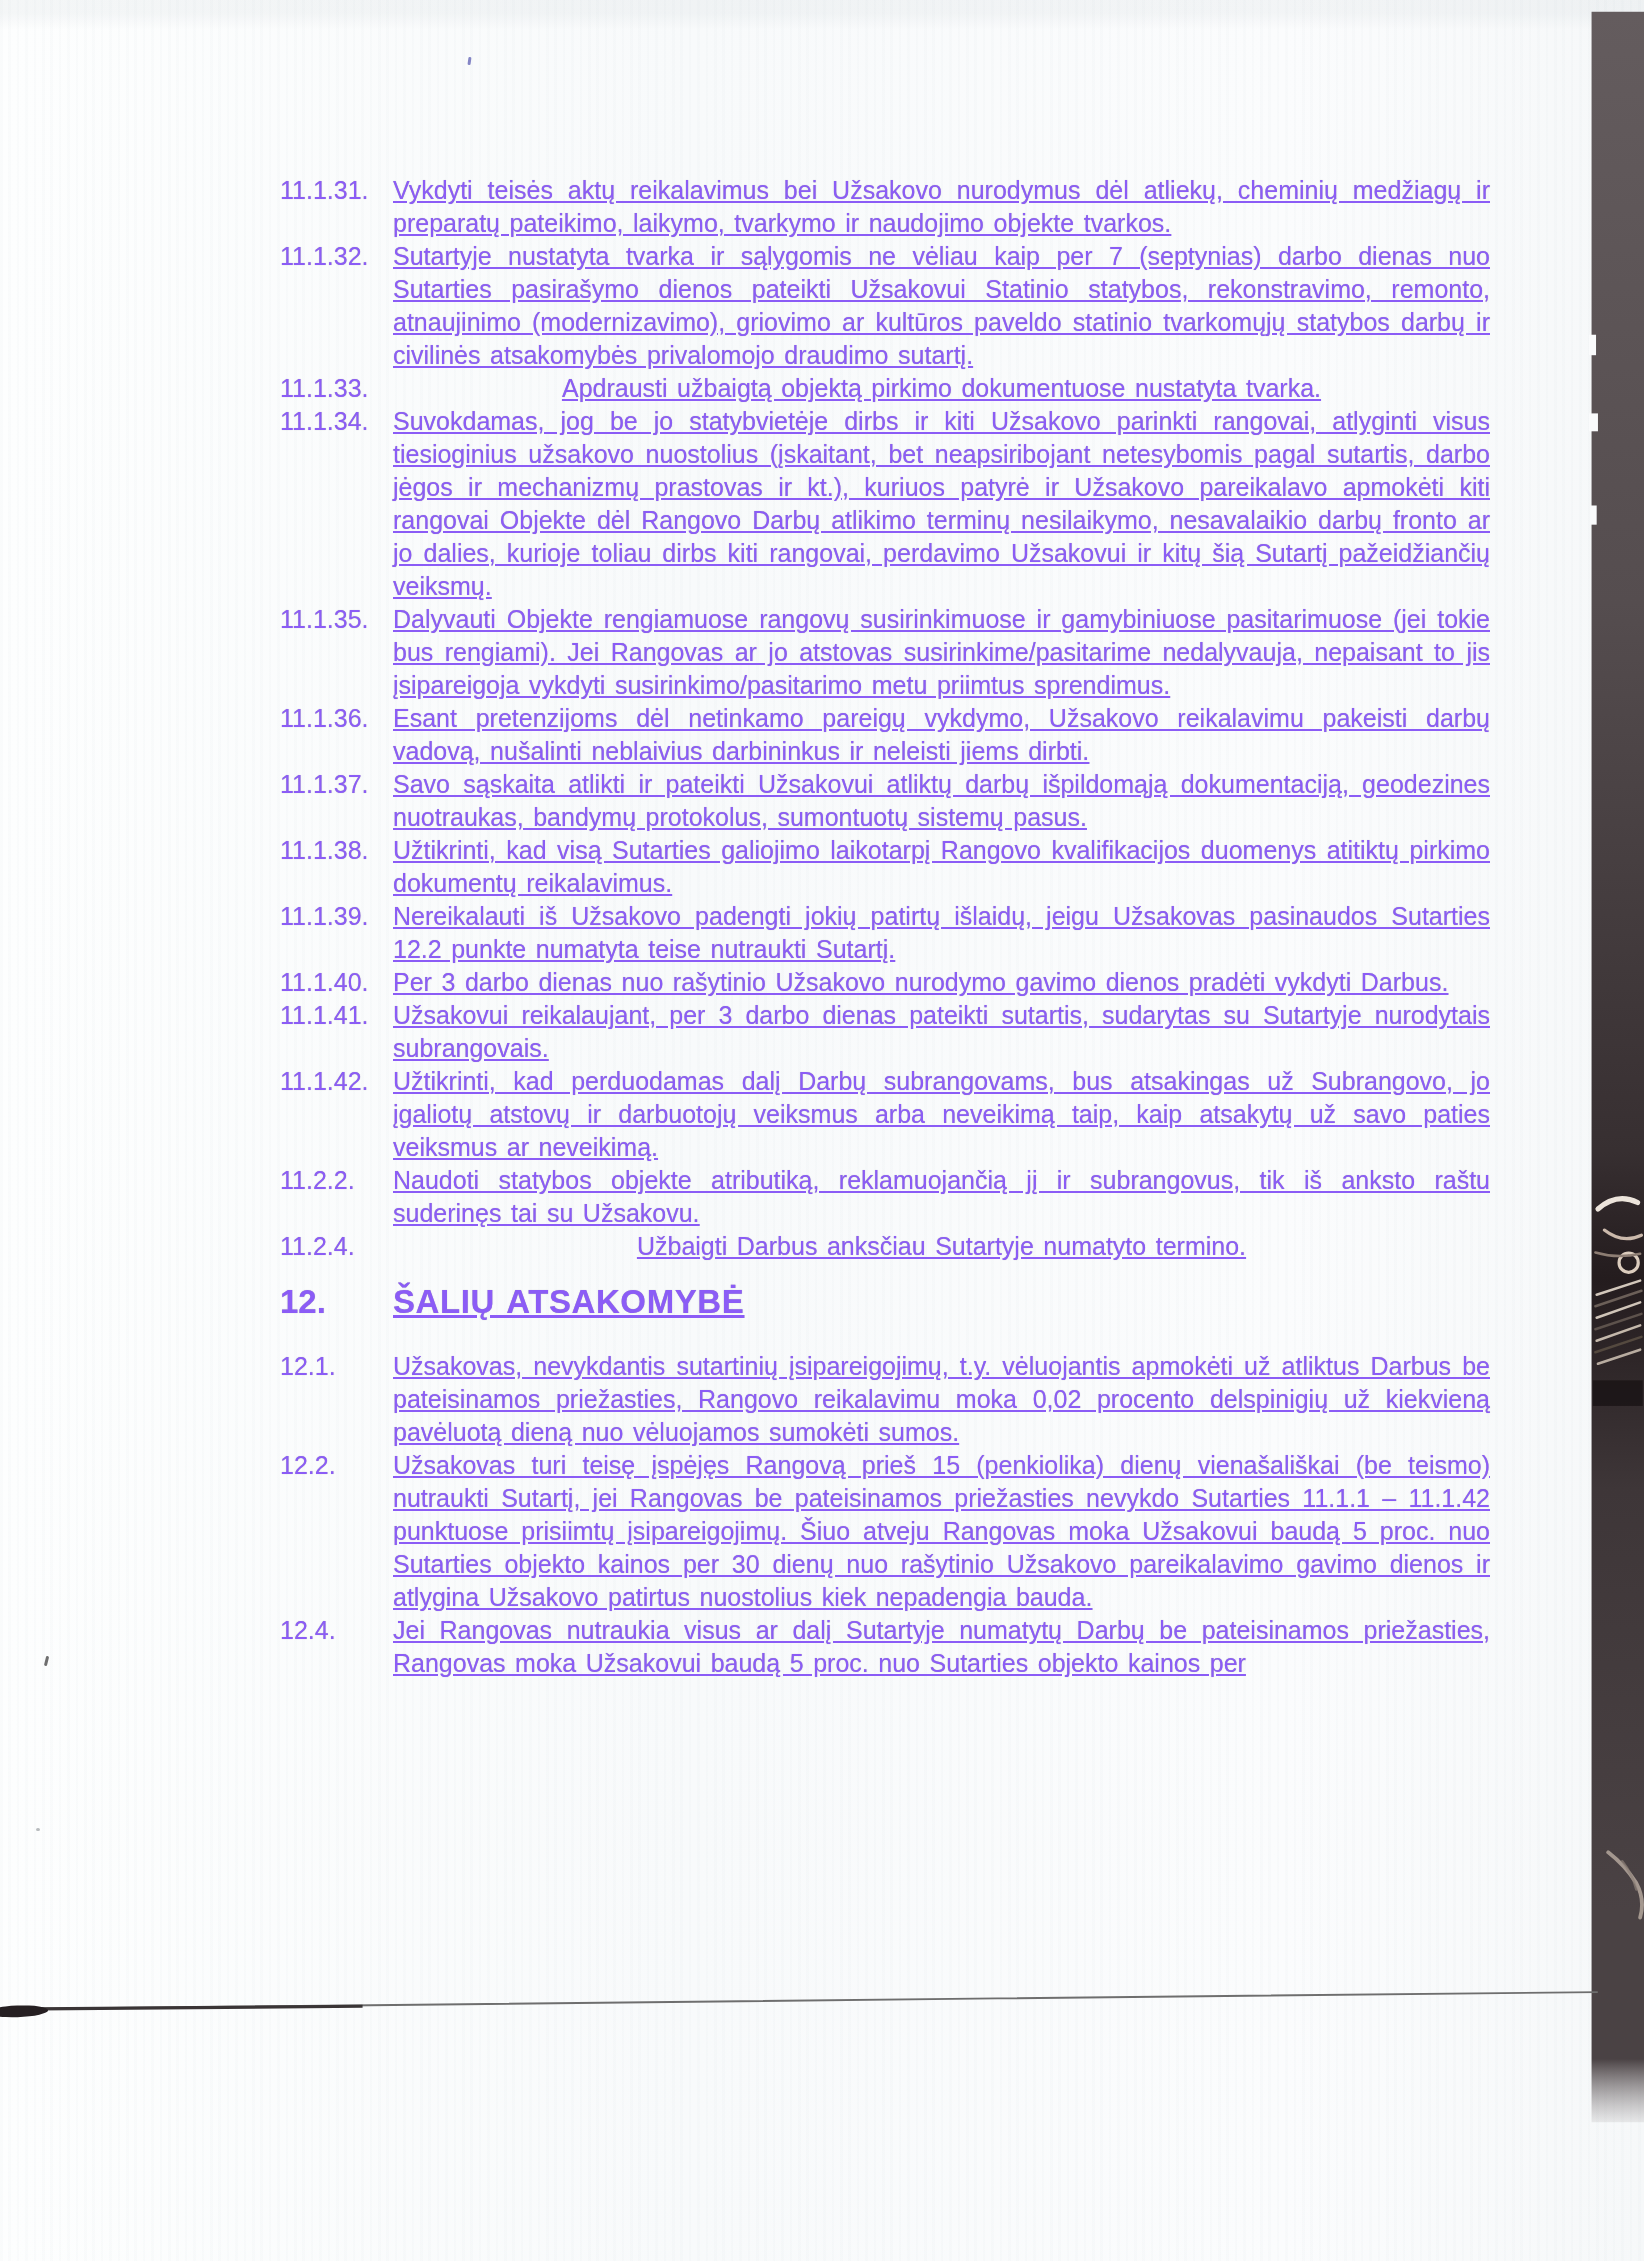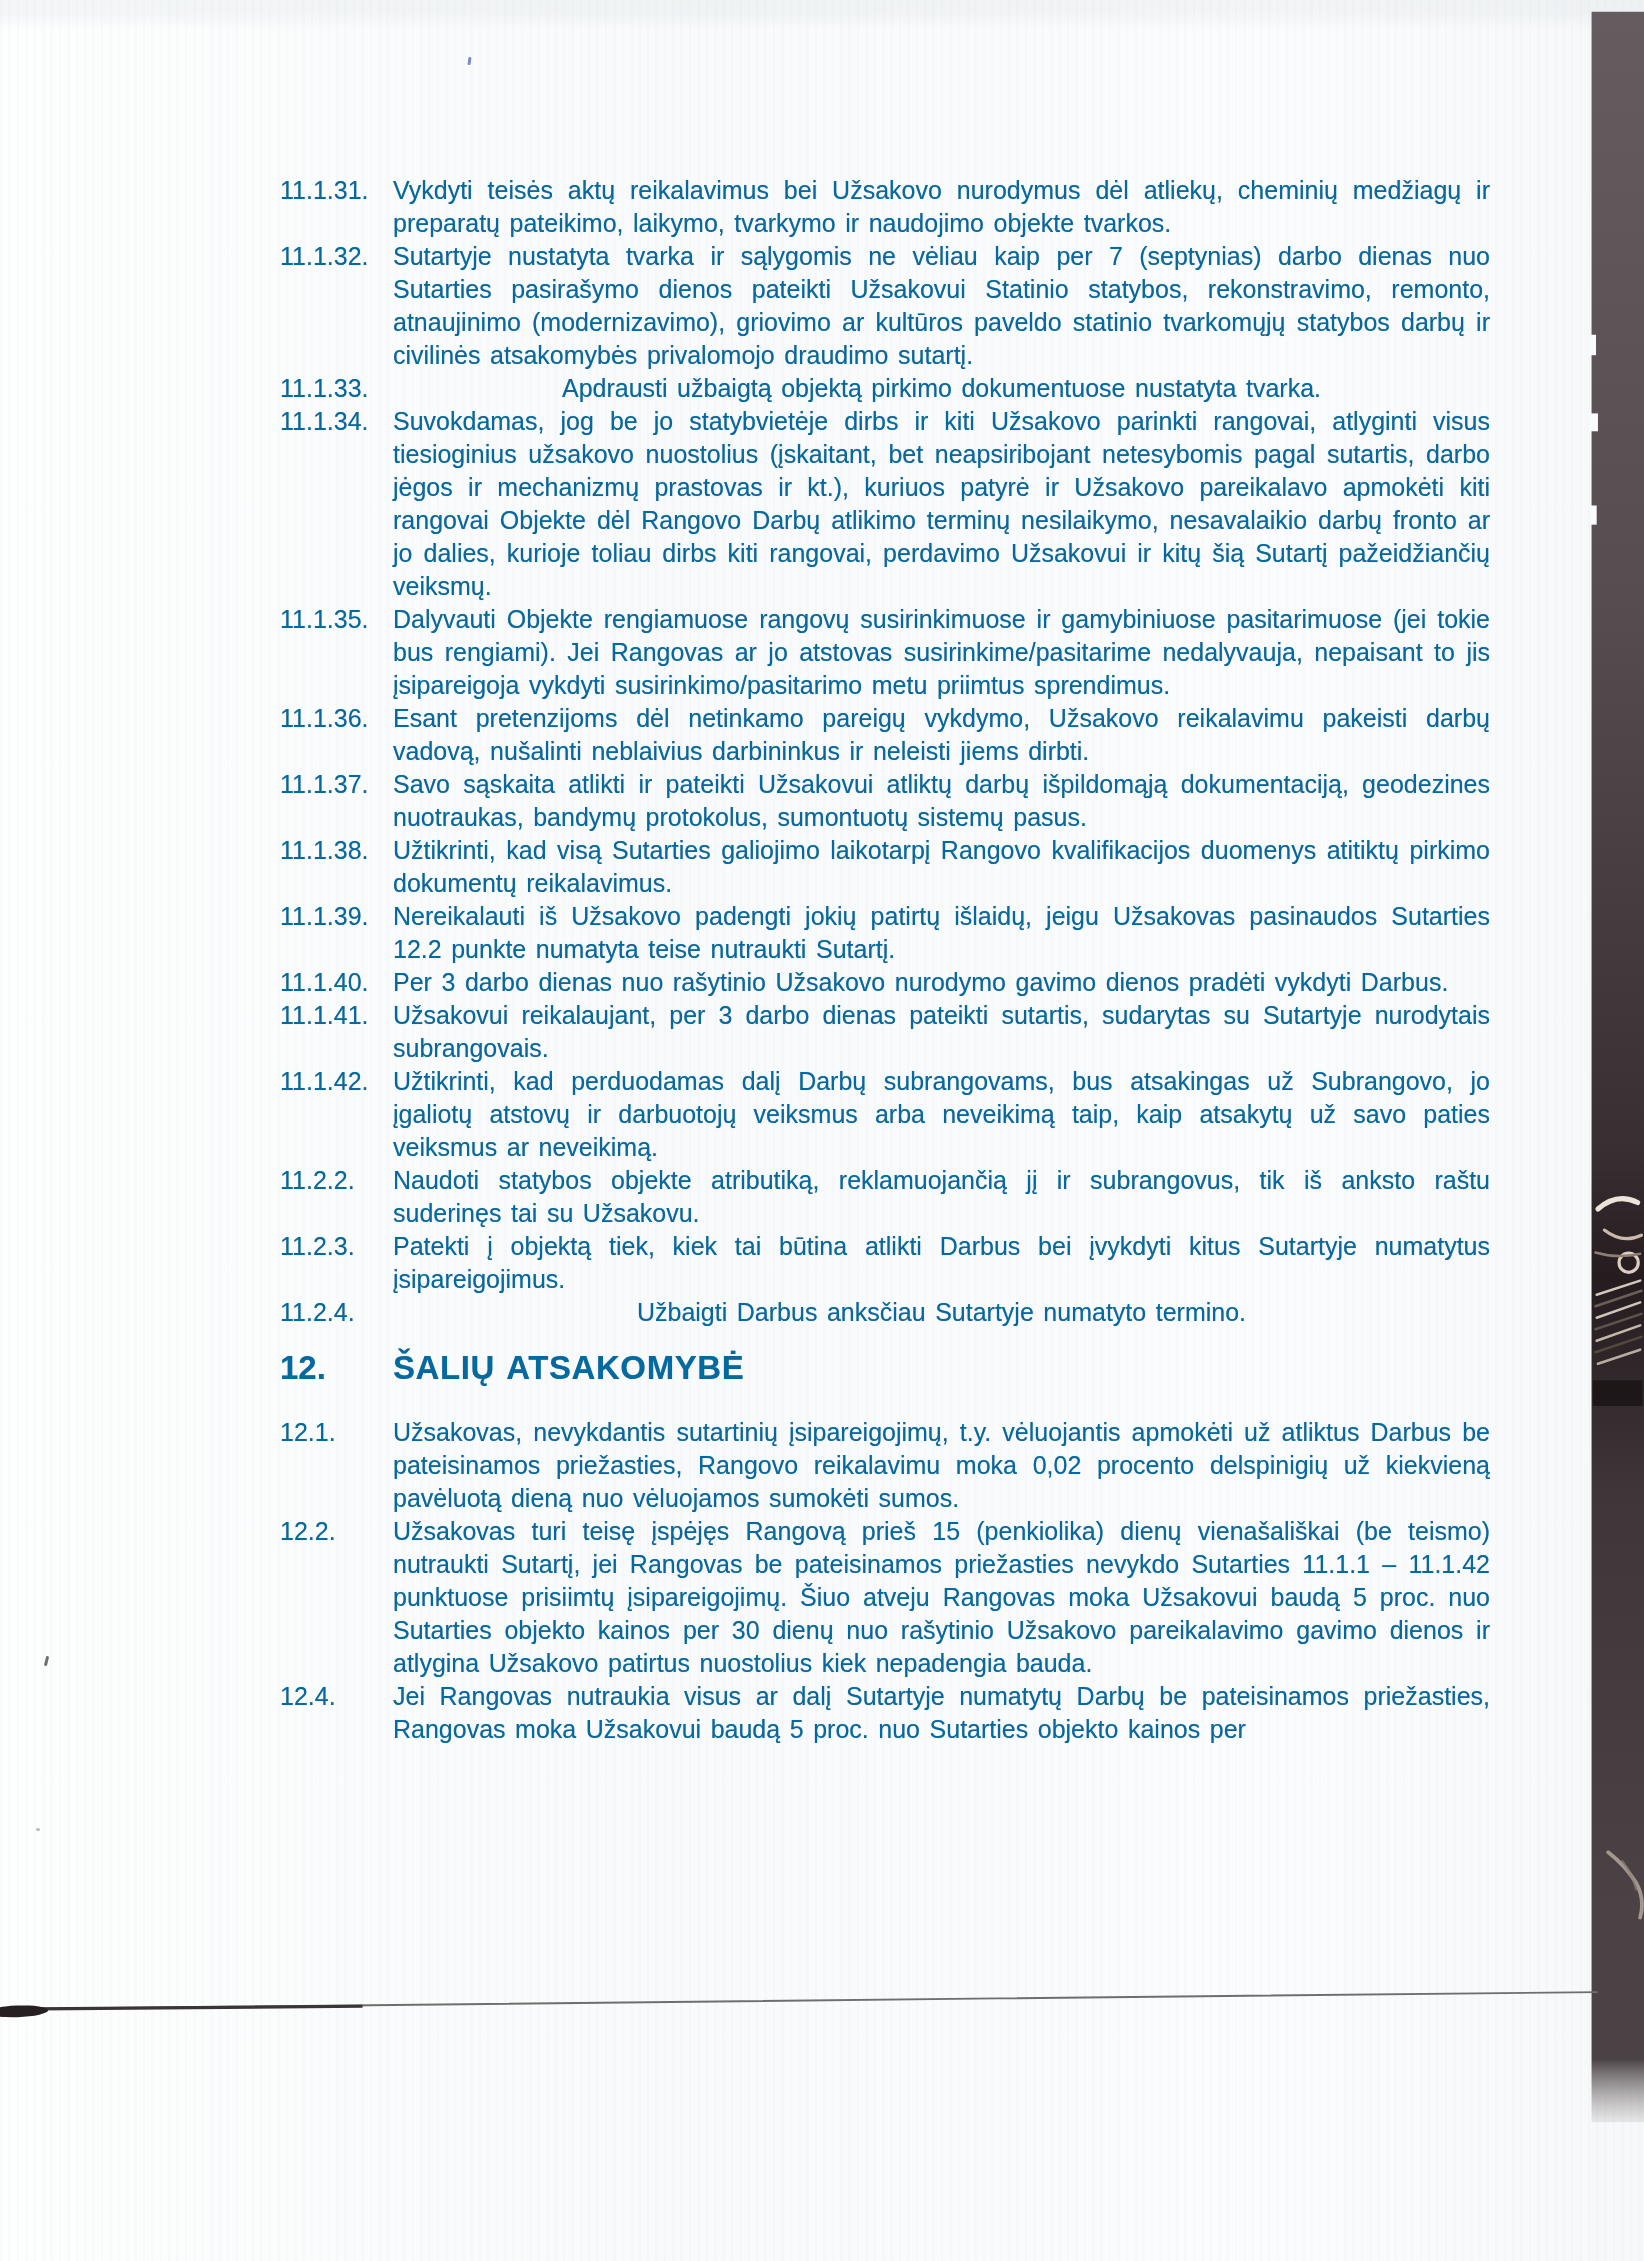--- a/index.html
+++ b/index.html
@@ -17,23 +17,24 @@
       #fafbfc;
   }
   .scan-page::after{
     content:"";position:absolute;inset:0;
     background:repeating-linear-gradient(90deg, rgba(185,198,204,0.05) 0 2.6px, rgba(255,255,255,0) 2.6px 8.4px);
     pointer-events:none;
   }
   
   .content{
     position:absolute;left:280px;top:174px;width:1210px;
-    font-size:25px;line-height:33px;color:#0369a1;
+    font-size:25px;line-height:33px;color:#8b5cf6;
     text-shadow:0 0 0.8px rgba(40,40,40,0.38);
     word-spacing:2.6px;
+    text-decoration:underline;
   }
   .clause{position:relative;}
   .clause .num{position:absolute;left:0;top:0;white-space:nowrap;}
   .clause .txt{margin-left:113px;text-align:justify;}
   .clause .txt.single{text-align:center;}
   .heading{position:relative;margin-top:22px;margin-bottom:32px;font-weight:bold;font-size:33px;}
   .heading .num{position:absolute;left:0;top:0;}
   .heading .title{margin-left:113px;letter-spacing:0.6px;}
   
   .scanner-strip{position:absolute;top:3.9px;right:0;width:55px;height:2126px;}
@@ -110,24 +111,20 @@
     </div>
   <div class="clause">
       <span class="num">11.1.42.</span>
       <div class="txt">Užtikrinti, kad perduodamas dalį Darbų subrangovams, bus atsakingas už Subrangovo, jo įgaliotų atstovų ir darbuotojų veiksmus arba neveikimą taip, kaip atsakytų už savo paties veiksmus ar neveikimą.</div>
     </div>
   <div class="clause">
       <span class="num">11.2.2.</span>
       <div class="txt">Naudoti statybos objekte atributiką, reklamuojančią jį ir subrangovus, tik iš anksto raštu suderinęs tai su Užsakovu.</div>
     </div>
   <div class="clause">
-      <span class="num">11.2.3.</span>
-      <div class="txt">Patekti į objektą tiek, kiek tai būtina atlikti Darbus bei įvykdyti kitus Sutartyje numatytus įsipareigojimus.</div>
-    </div>
-  <div class="clause">
       <span class="num">11.2.4.</span>
       <div class="txt single">Užbaigti Darbus anksčiau Sutartyje numatyto termino.</div>
     </div>
 
   <div class="heading">
     <span class="num">12.</span>
     <div class="title">ŠALIŲ ATSAKOMYBĖ</div>
   </div>
 
   <div class="clause">

